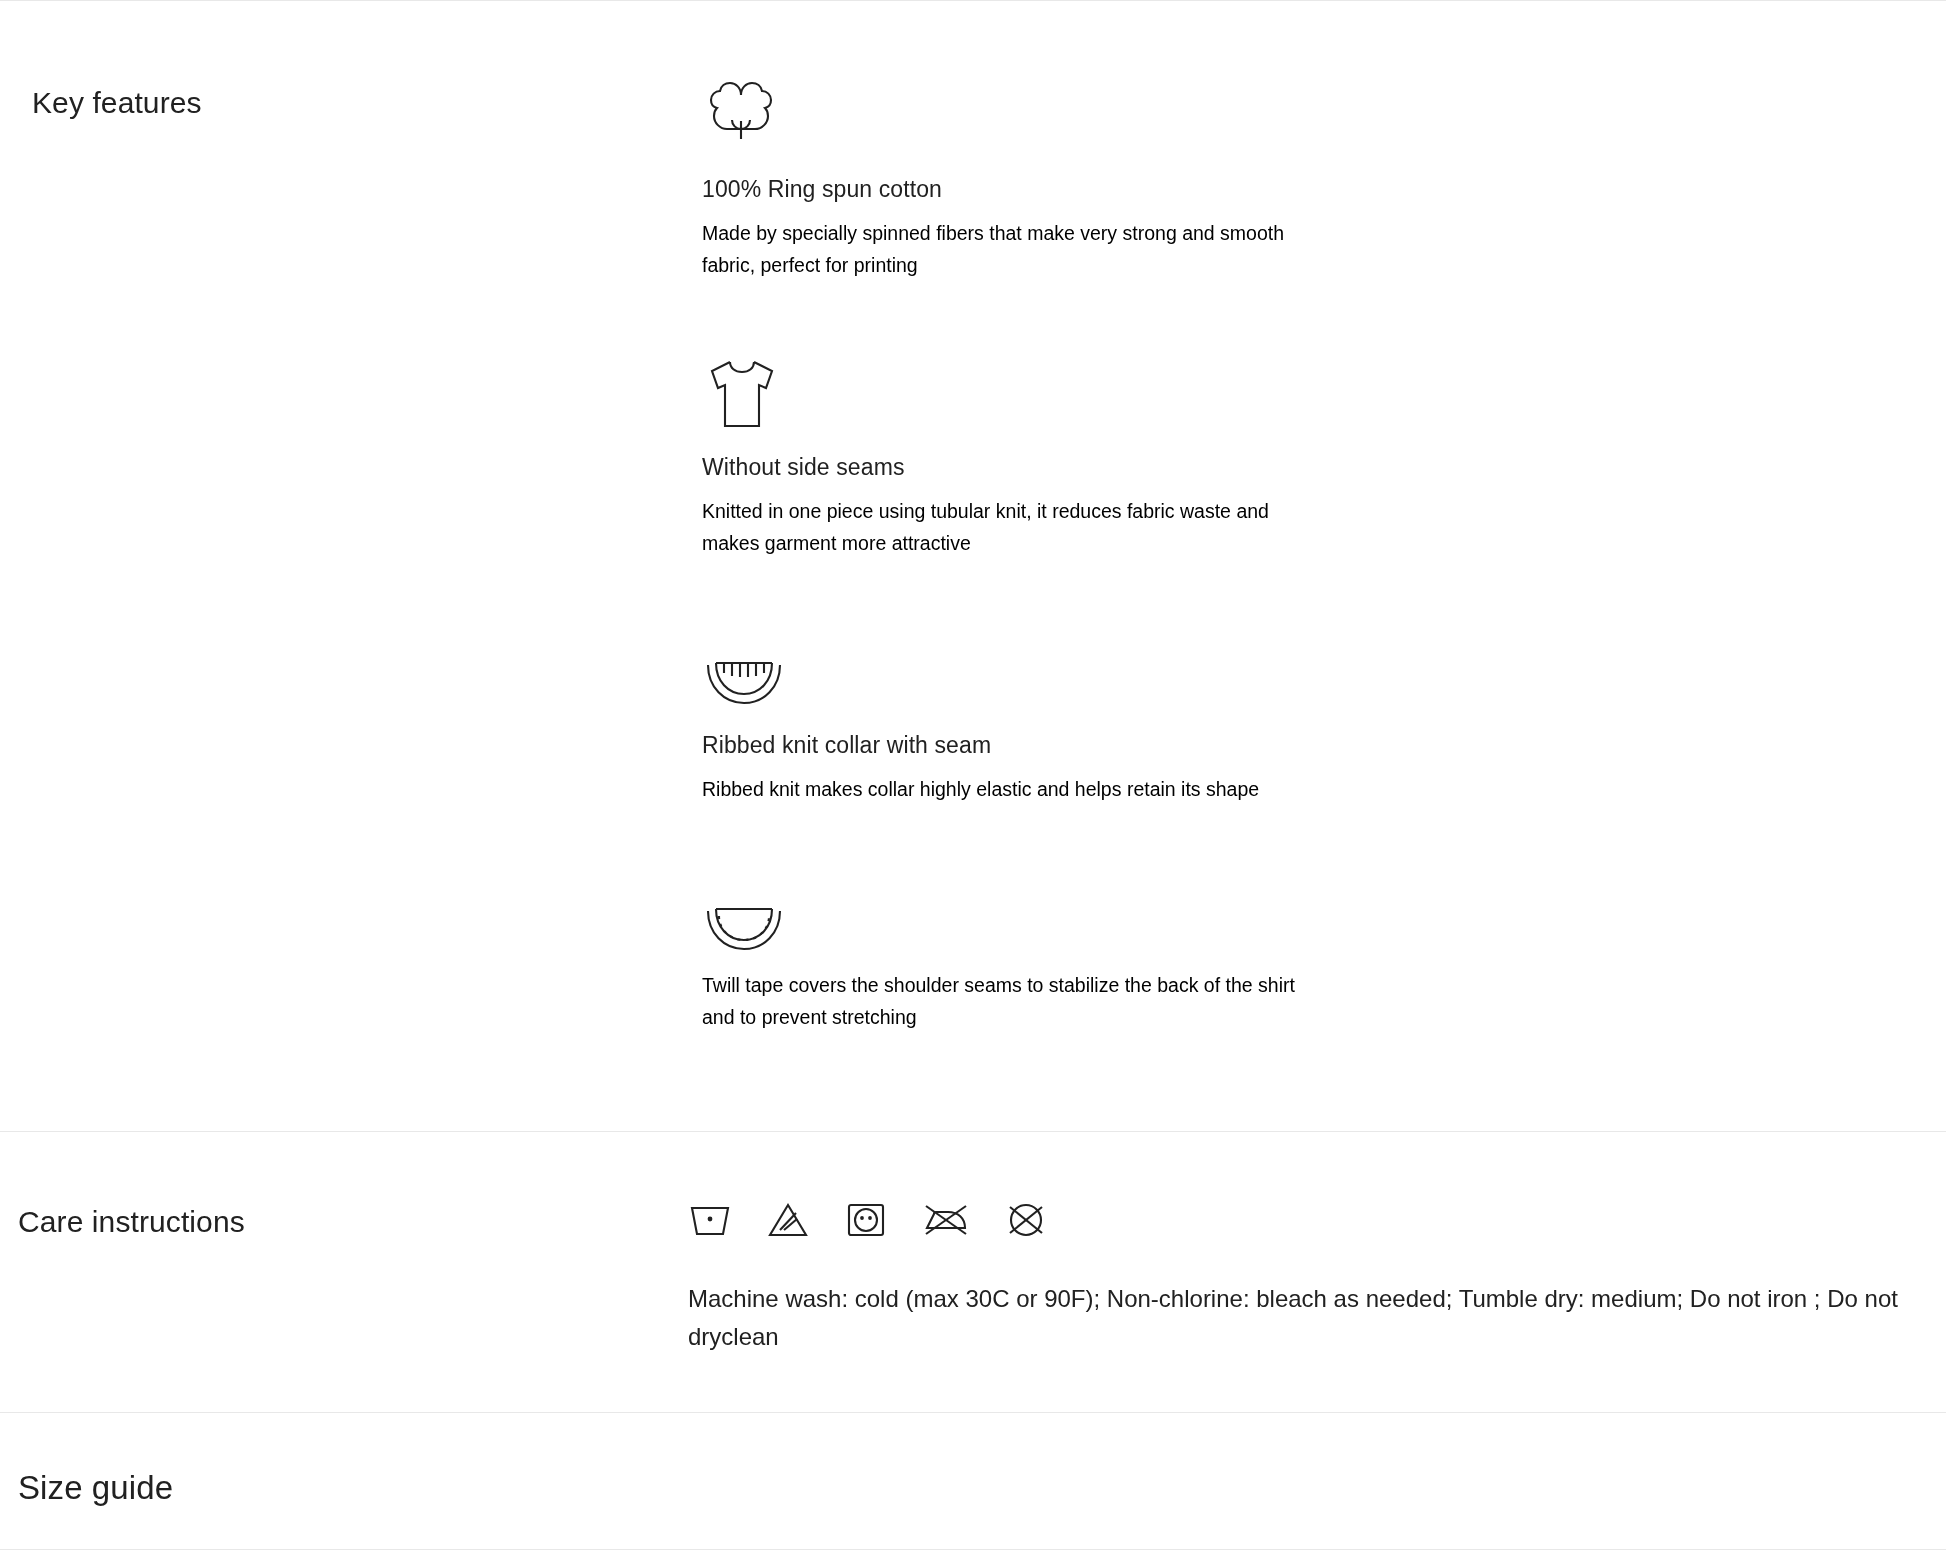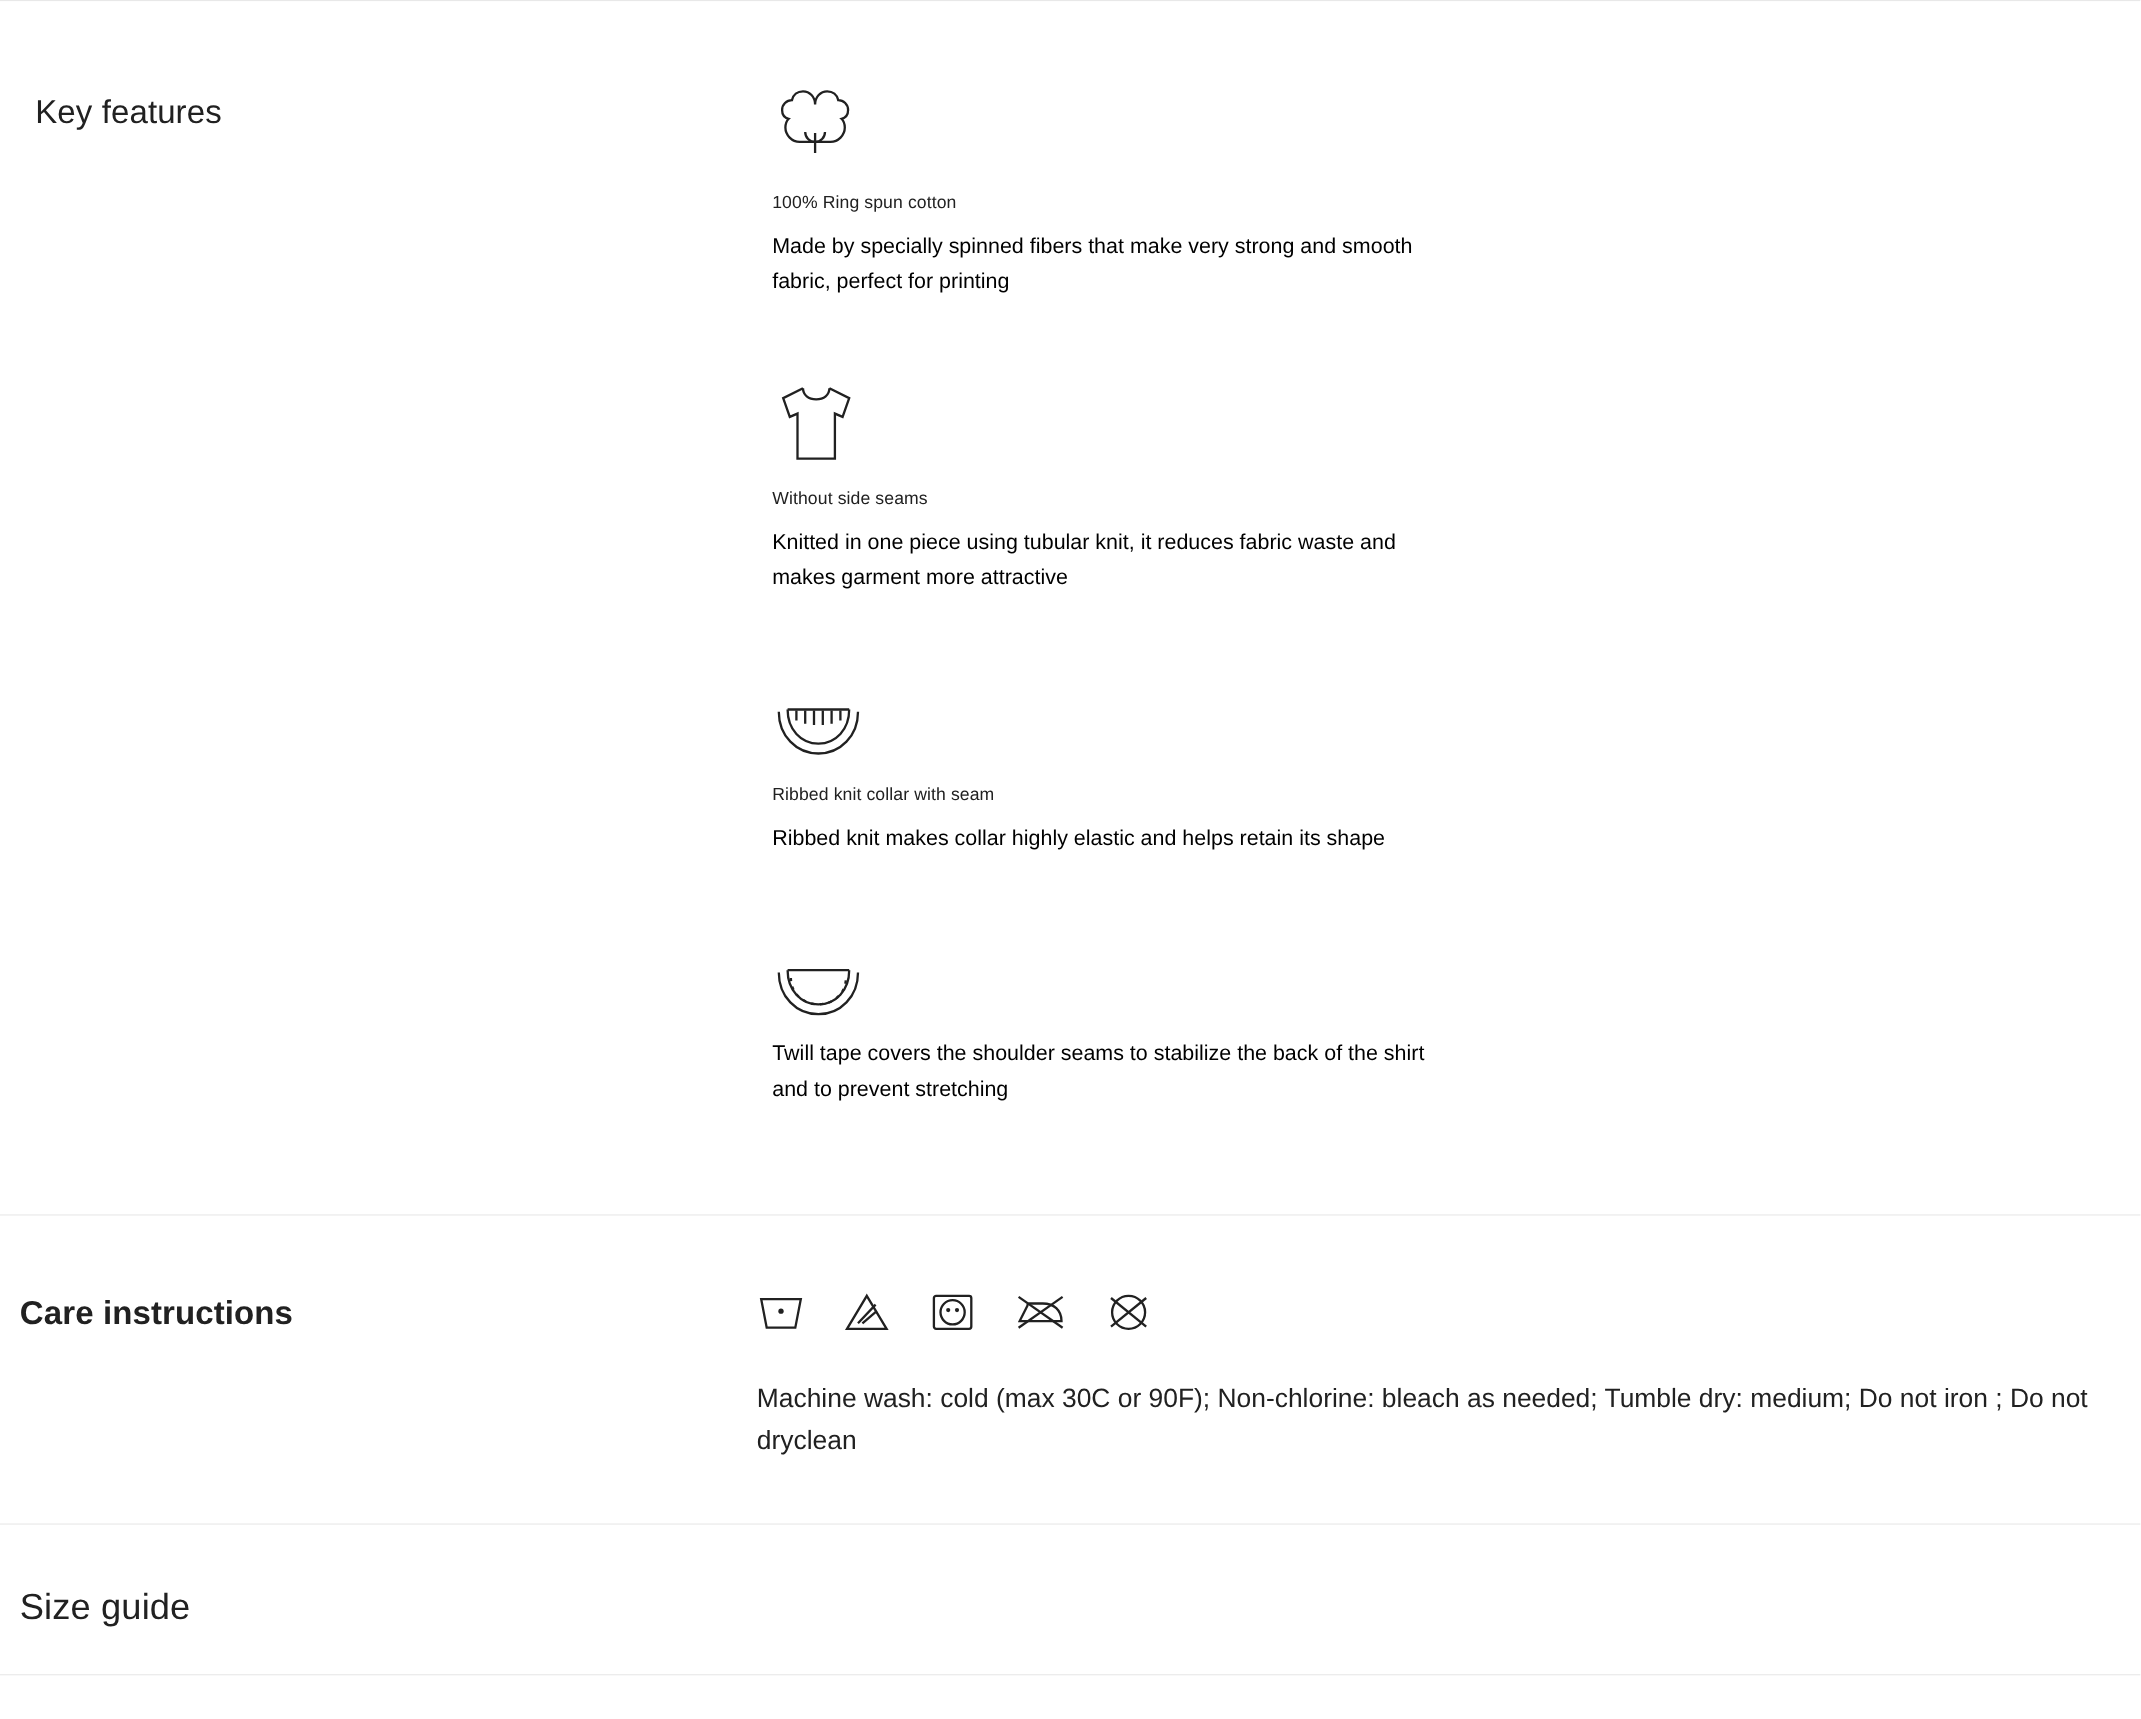--- a/index.html
+++ b/index.html
@@ -45,37 +45,37 @@
     width: 660px;
     margin-bottom: 58px;
   }
   .feature .icon-wrap {
     height: 92px;
     display: flex;
     align-items: flex-end;
   }
   .feature h3 {
     margin: 23px 0 0 0;
-    font-size: 16px;
+    font-size: 23px;
     font-weight: 400;
     color: #212121;
     letter-spacing: .1px;
   }
   .feature p {
     margin: 14px 0 0 0;
     font-size: 19.5px;
     line-height: 32px;
     color: #000000;
     max-width: 610px;
     font-weight: 400;
   }
 
   
   #care { padding: 60px 18px 56px 18px; }
-  #care .section-title { padding-top: 13px; font-weight: bold; }
+  #care .section-title { padding-top: 13px; }
   .care-icons {
     display: flex;
     gap: 34px;
     align-items: center;
     height: 60px;
   }
   .care-text {
     margin: 28px 0 0 0;
     font-size: 24px;
     line-height: 38px;

